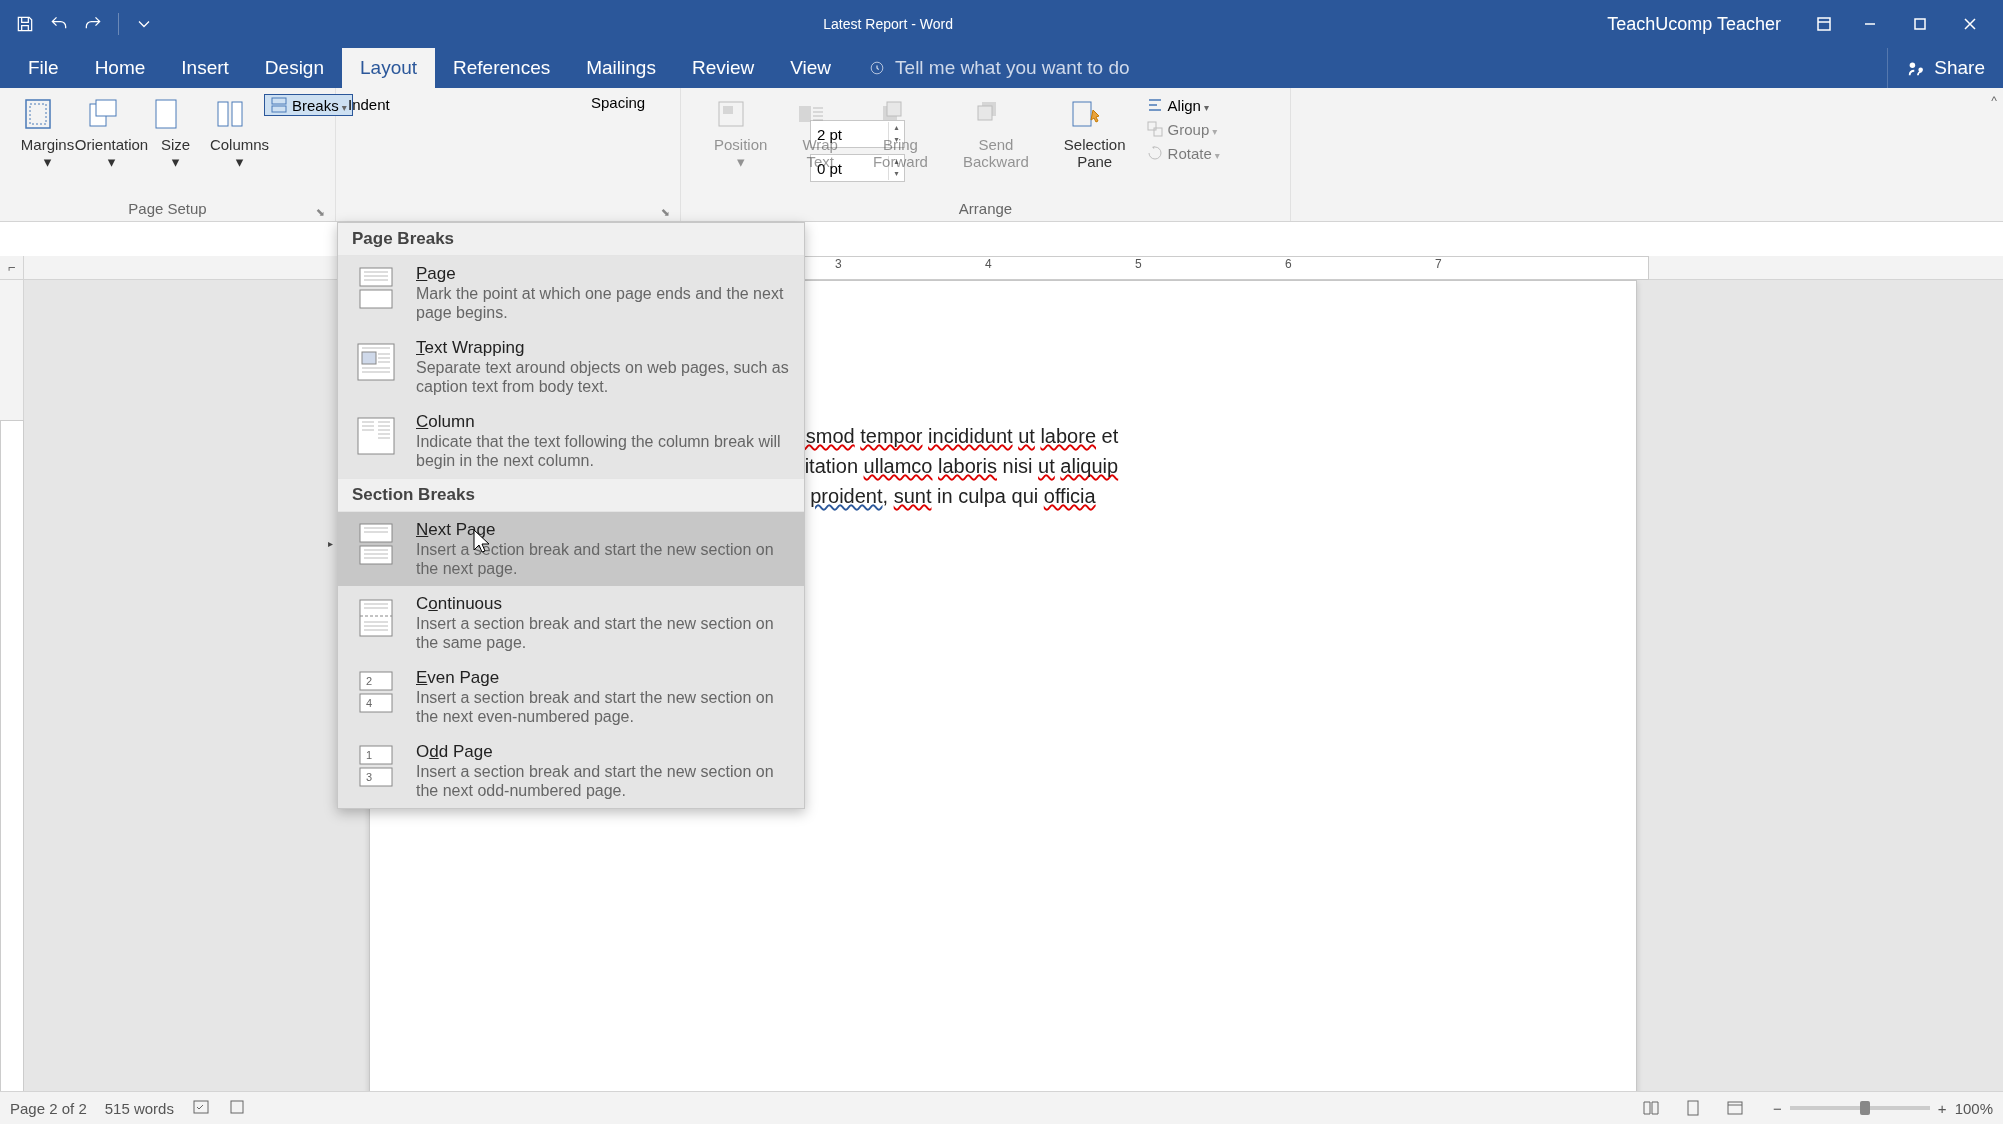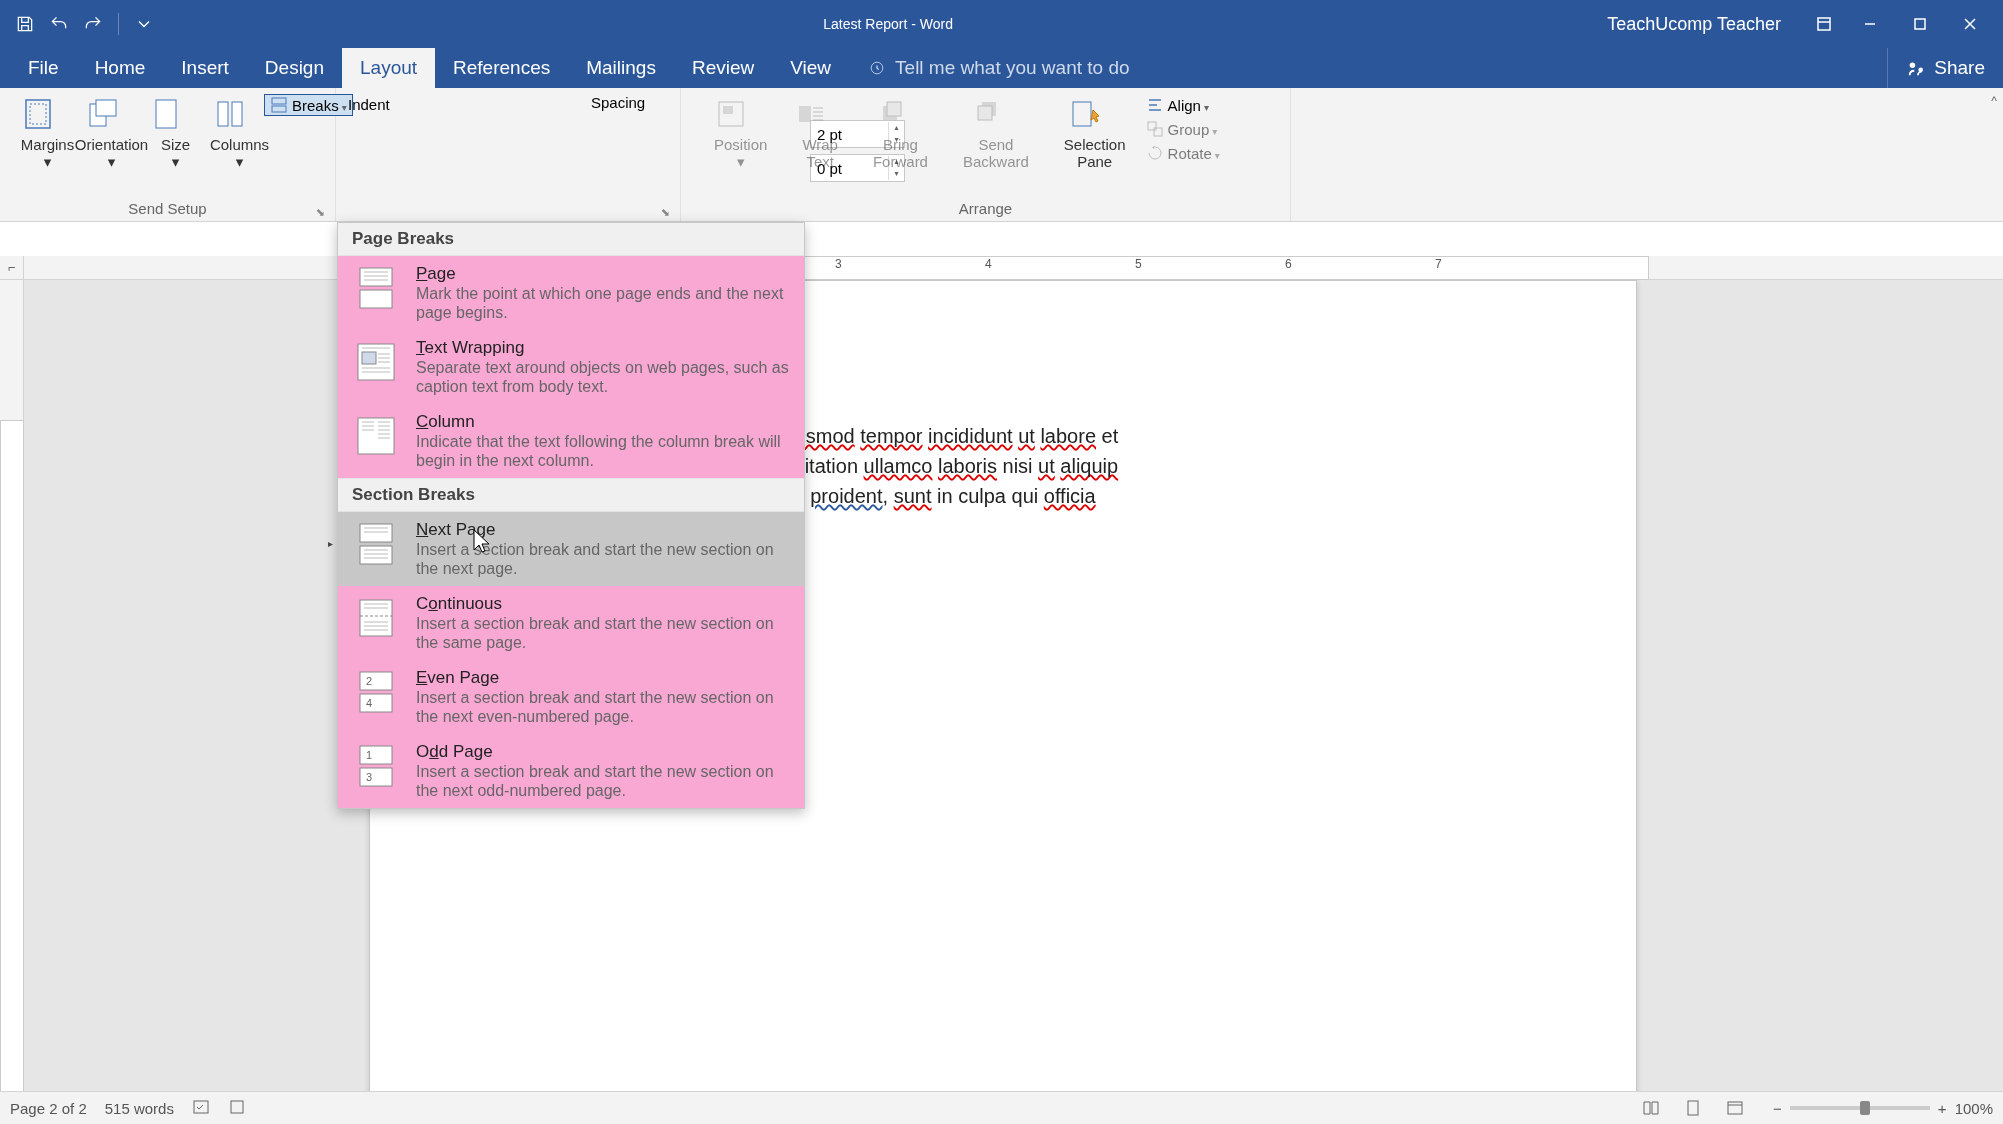--- a/index.html
+++ b/index.html
@@ -45,21 +45,21 @@
 .para-sub { display: flex; flex-direction: column; gap: 0; padding-top: 2px; width: 115px; }
 .para-sub .sub-label { font-size: 15px; padding: 2px 4px; }
 .spin { display: flex; align-items: center; border: 1px solid #c7c7c7; background: #fff; height: 28px; width: 95px; }
 .spin .val { flex: 1; padding: 0 6px; font-size: 15px; }
 .spin .spinners { width: 16px; display: flex; flex-direction: column; }
 .spin .spinners span { height: 12px; font-size: 8px; text-align: center; line-height: 12px; color: #666; border-left: 1px solid #ddd; cursor: pointer; }
 
 .collapse-caret { position: absolute; right: 6px; top: 6px; font-size: 12px; color: #666; cursor: pointer; }
 
 
-.dropdown { position: absolute; left: 337px; top: 222px; width: 468px; background: #f9a8d4; border: 1px solid #c7c7c7; box-shadow: 0 4px 12px rgba(0,0,0,.25); z-index: 50; }
+.dropdown { position: absolute; left: 337px; top: 222px; width: 468px; background: #e5e5e5; border: 1px solid #c7c7c7; box-shadow: 0 4px 12px rgba(0,0,0,.25); z-index: 50; }
 .dd-section-header { background: #f0f0f0; border-top: 1px solid #e4e4e4; border-bottom: 1px solid #e4e4e4; padding: 6px 14px; font-size: 17px; font-weight: 600; color: #444; }
 .dd-section-header:first-child { border-top: none; }
 .dd-item { display: flex; padding: 8px 14px; cursor: pointer; }
 .dd-item:hover, .dd-item.highlighted { background: #c7c7c7; }
 .dd-item .dd-icon { width: 50px; height: 50px; margin-right: 14px; flex-shrink: 0; }
 .dd-item .dd-icon svg { width: 48px; height: 48px; }
 .dd-item .dd-text { flex: 1; }
 .dd-item .dd-title { font-size: 17px; color: #222; }
 .dd-item .dd-title .ul { text-decoration: underline; }
 .dd-item .dd-desc { font-size: 16px; color: #666; line-height: 19px; }
@@ -210,21 +210,21 @@
         <div class="small-btn active">
           <svg viewBox="0 0 18 18">
               <rect x="2" y="2" width="14" height="6" fill="none" stroke="#4a7ab8"></rect>
               <rect x="2" y="10" width="14" height="6" fill="none" stroke="#4a7ab8"></rect>
             </svg>
           <span>Breaks</span>
             <span class="arrow"></span>
         </div>
       </div>
     </div>
-    <div class="rgroup-label with-launcher">Send Setup</div>
+    <div class="rgroup-label with-launcher">Page Setup</div>
   </div>
 
   <div class="rgroup" style="width:345px">
     <div class="rgroup-row">
       <div class="para-sub">
         <div class="sub-label">Indent</div>
       </div>
       <div style="width:120px"></div>
       <div style="display:flex;flex-direction:column;gap:4px">
         <div class="sub-label" style="font-size:15px;padding:2px 4px">Spacing</div>

